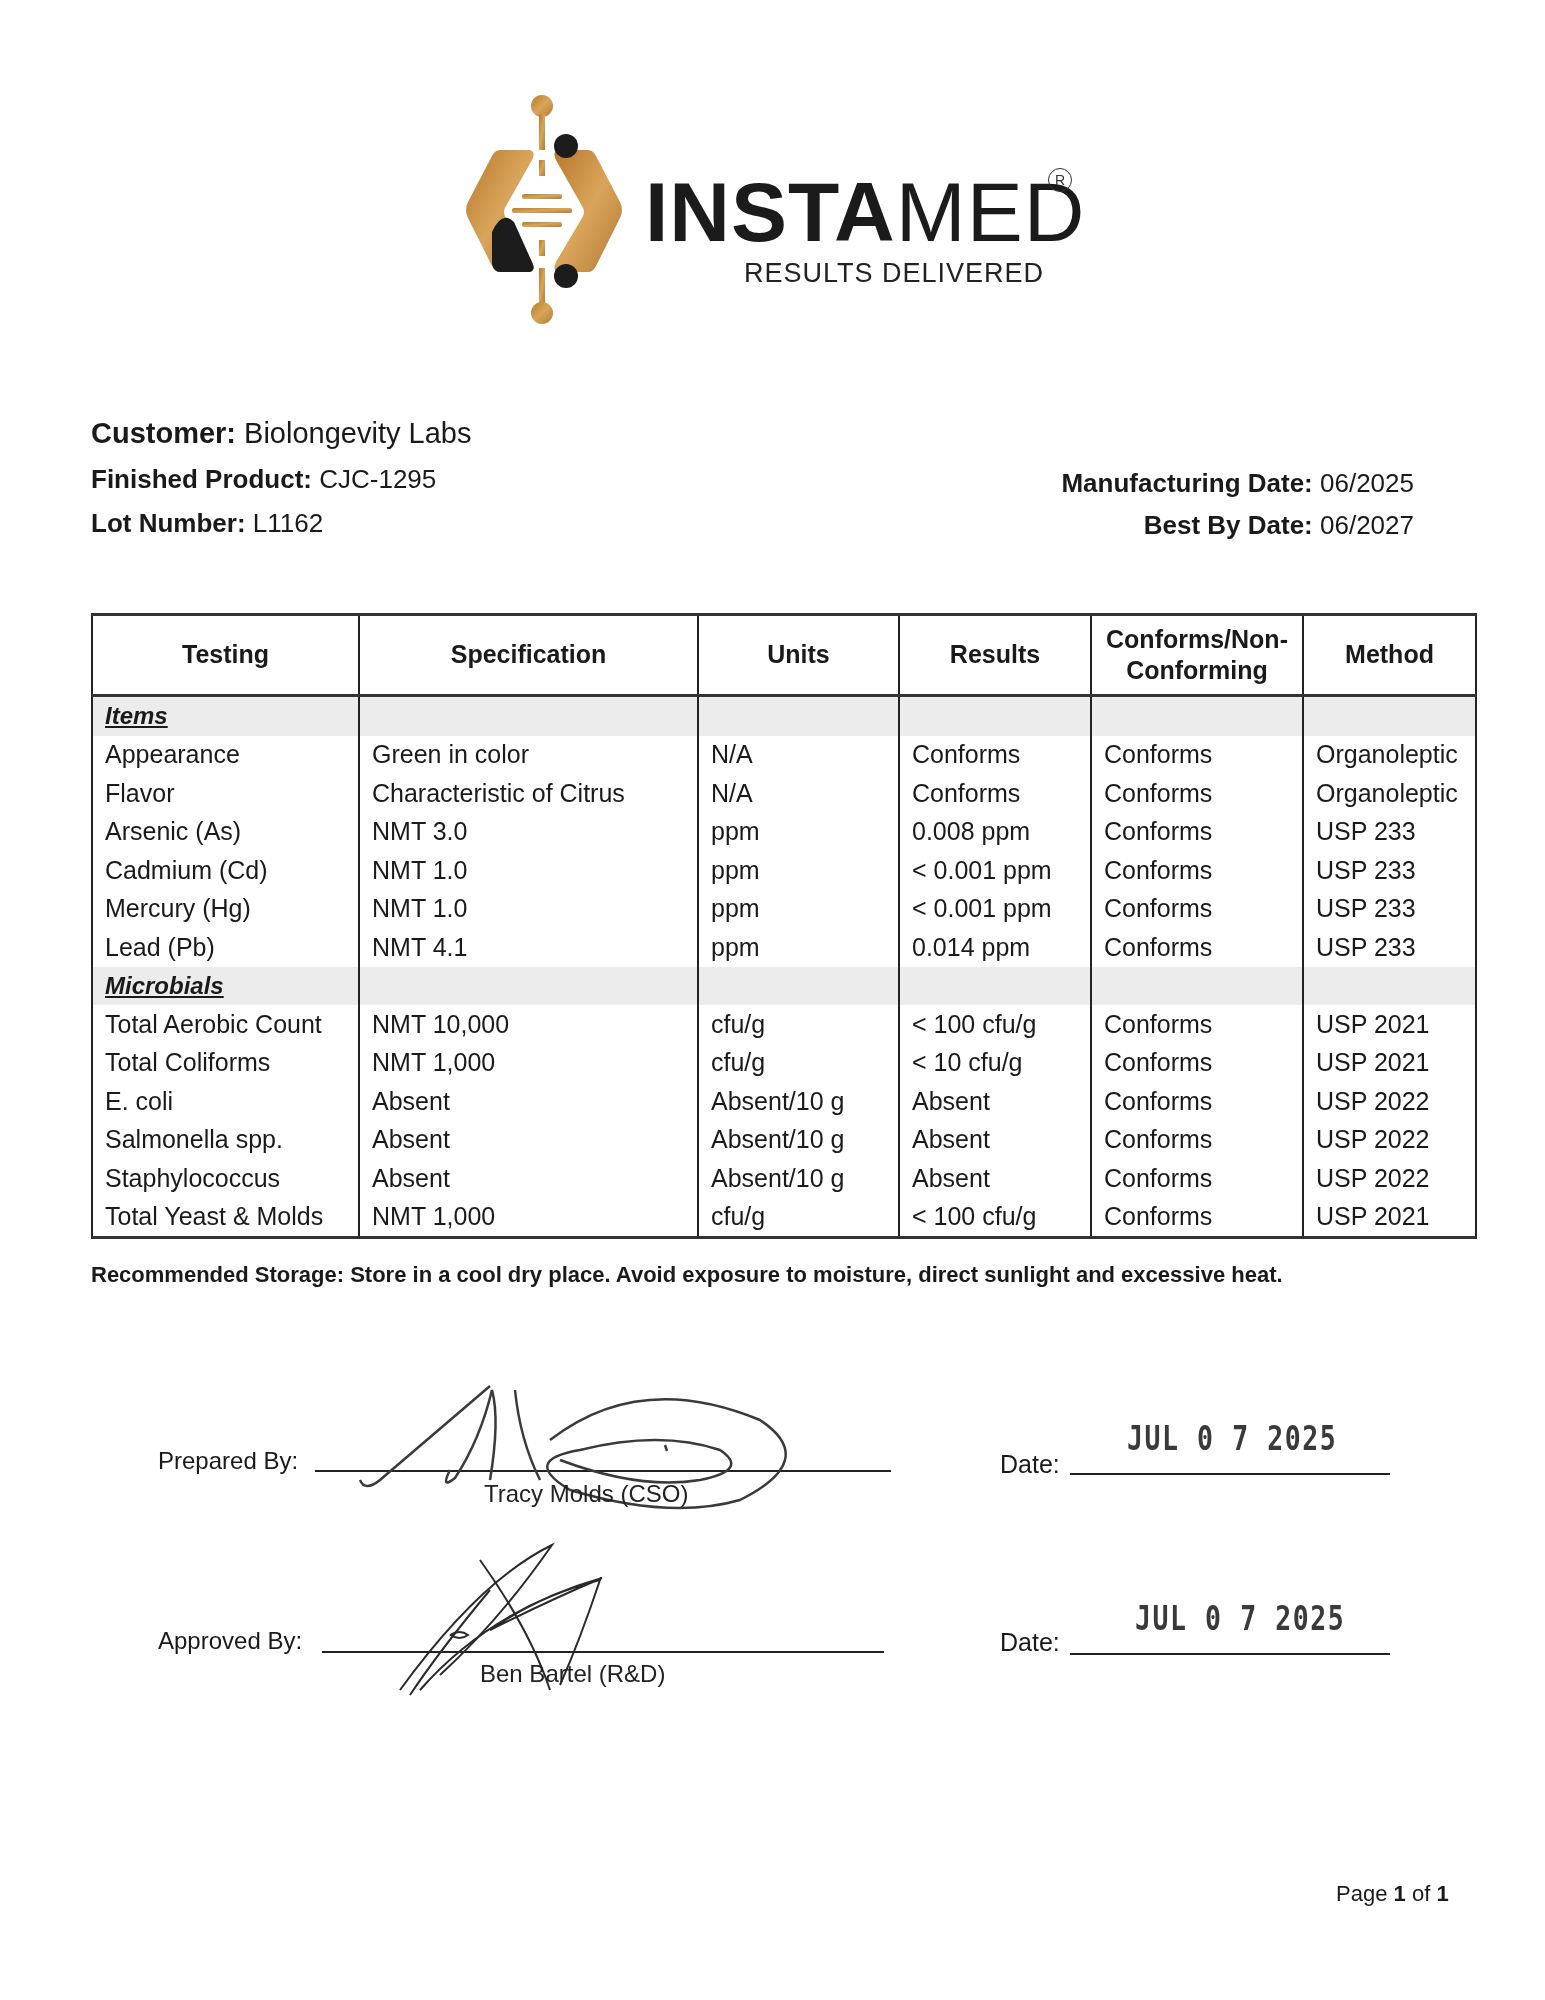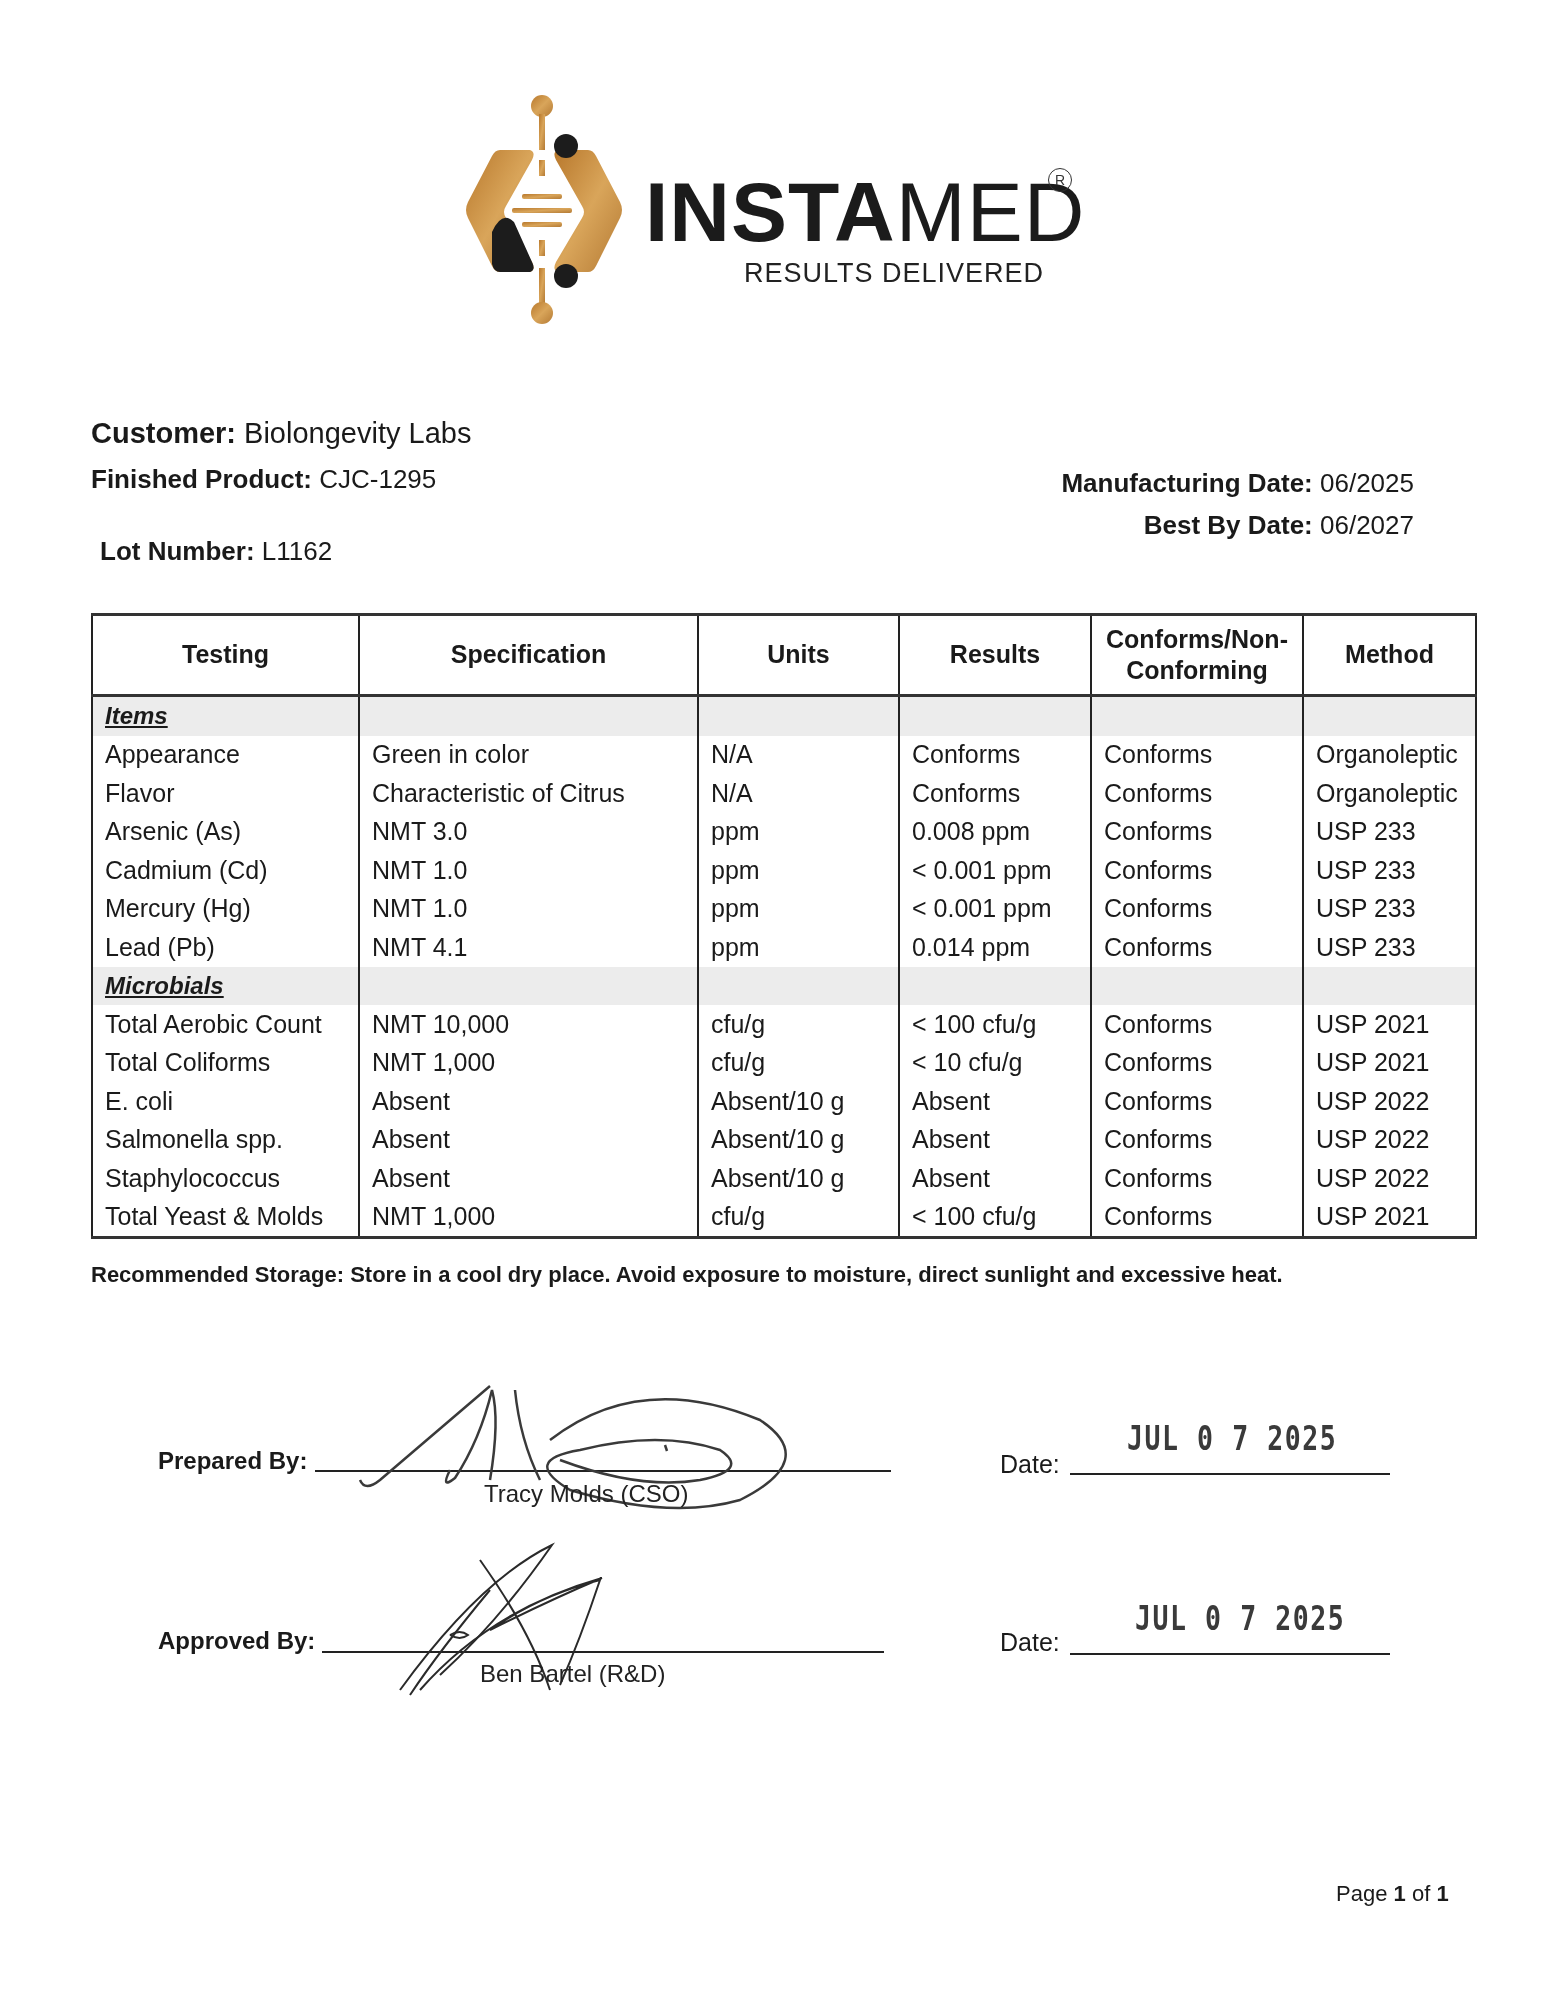--- a/index.html
+++ b/index.html
@@ -12,36 +12,36 @@
   #brand-name .bold { font-weight:700; color:#1b1b1b; }
   #brand-name .light { font-weight:400; color:#1b1b1b; }
   #registered { left:1048px; top:168px; width:22px; height:22px; border:1.5px solid #333; border-radius:50%;
                 font-size:14px; text-align:center; line-height:22px; color:#333; }
   #tagline { left:744px; top:258px; font-size:27px; letter-spacing:1px; color:#222; }
 
   .info { font-size:26px; white-space:nowrap; }
   .info b { font-weight:700; }
   #customer { left:91px; top:417px; font-size:29px;text-align:right; }
   #product  { left:91px; top:464px; }
-  #lot      { left:91px; top:536px;margin-left:9px; }
+  #lot      { left:91px; top:508px; }
   #mfg      { right:131px; top:468px; text-align:right; }
   #bestby   { right:131px; top:510px; text-align:center; }
 
   
   #coa-table { left:91px; top:613px; width:1384px; border-collapse:collapse; font-size:25px; table-layout:fixed; }
   #coa-table th, #coa-table td { border-left:2px solid #222; border-right:2px solid #222; padding:0 12px; text-align:left; white-space:nowrap; }
   #coa-table th { height:78px; font-weight:700; text-align:center; border-top:3px solid #333; border-bottom:3px solid #333; line-height:1.25; font-size:25px; }
   #coa-table td { height:38.5px; }
   #coa-table tr.section td { background:#ececec; }
   #coa-table tr.section td.sec-label { font-style:italic; font-weight:700; text-decoration:underline; font-size:24px; }
   #coa-table tbody tr:last-child td { border-bottom:3px solid #333; }
 
   #storage { left:91px; top:1262px; font-size:22px; font-weight:700; white-space:nowrap; }
 
-  .sig-label { font-size:24px; font-weight:700; }
+  .sig-label { font-size:24px; font-weight:400; }
   .sig-line { height:2px; background:#222; }
   .date-label { font-size:25px; }
   .stamp { font-family:"DejaVu Sans Mono", monospace; font-size:34px; font-weight:700; color:#3a3a3a; letter-spacing:2px; transform:scaleX(0.78); transform-origin:left; white-space:nowrap; }
   .signer { font-size:24px; color:#222; white-space:nowrap; }
   .signature { overflow:visible; }
 
   #page-num { left:1336px; top:1881px; font-size:22px; }
   #page-num b { font-weight:700; }
 </style>
 </head>

